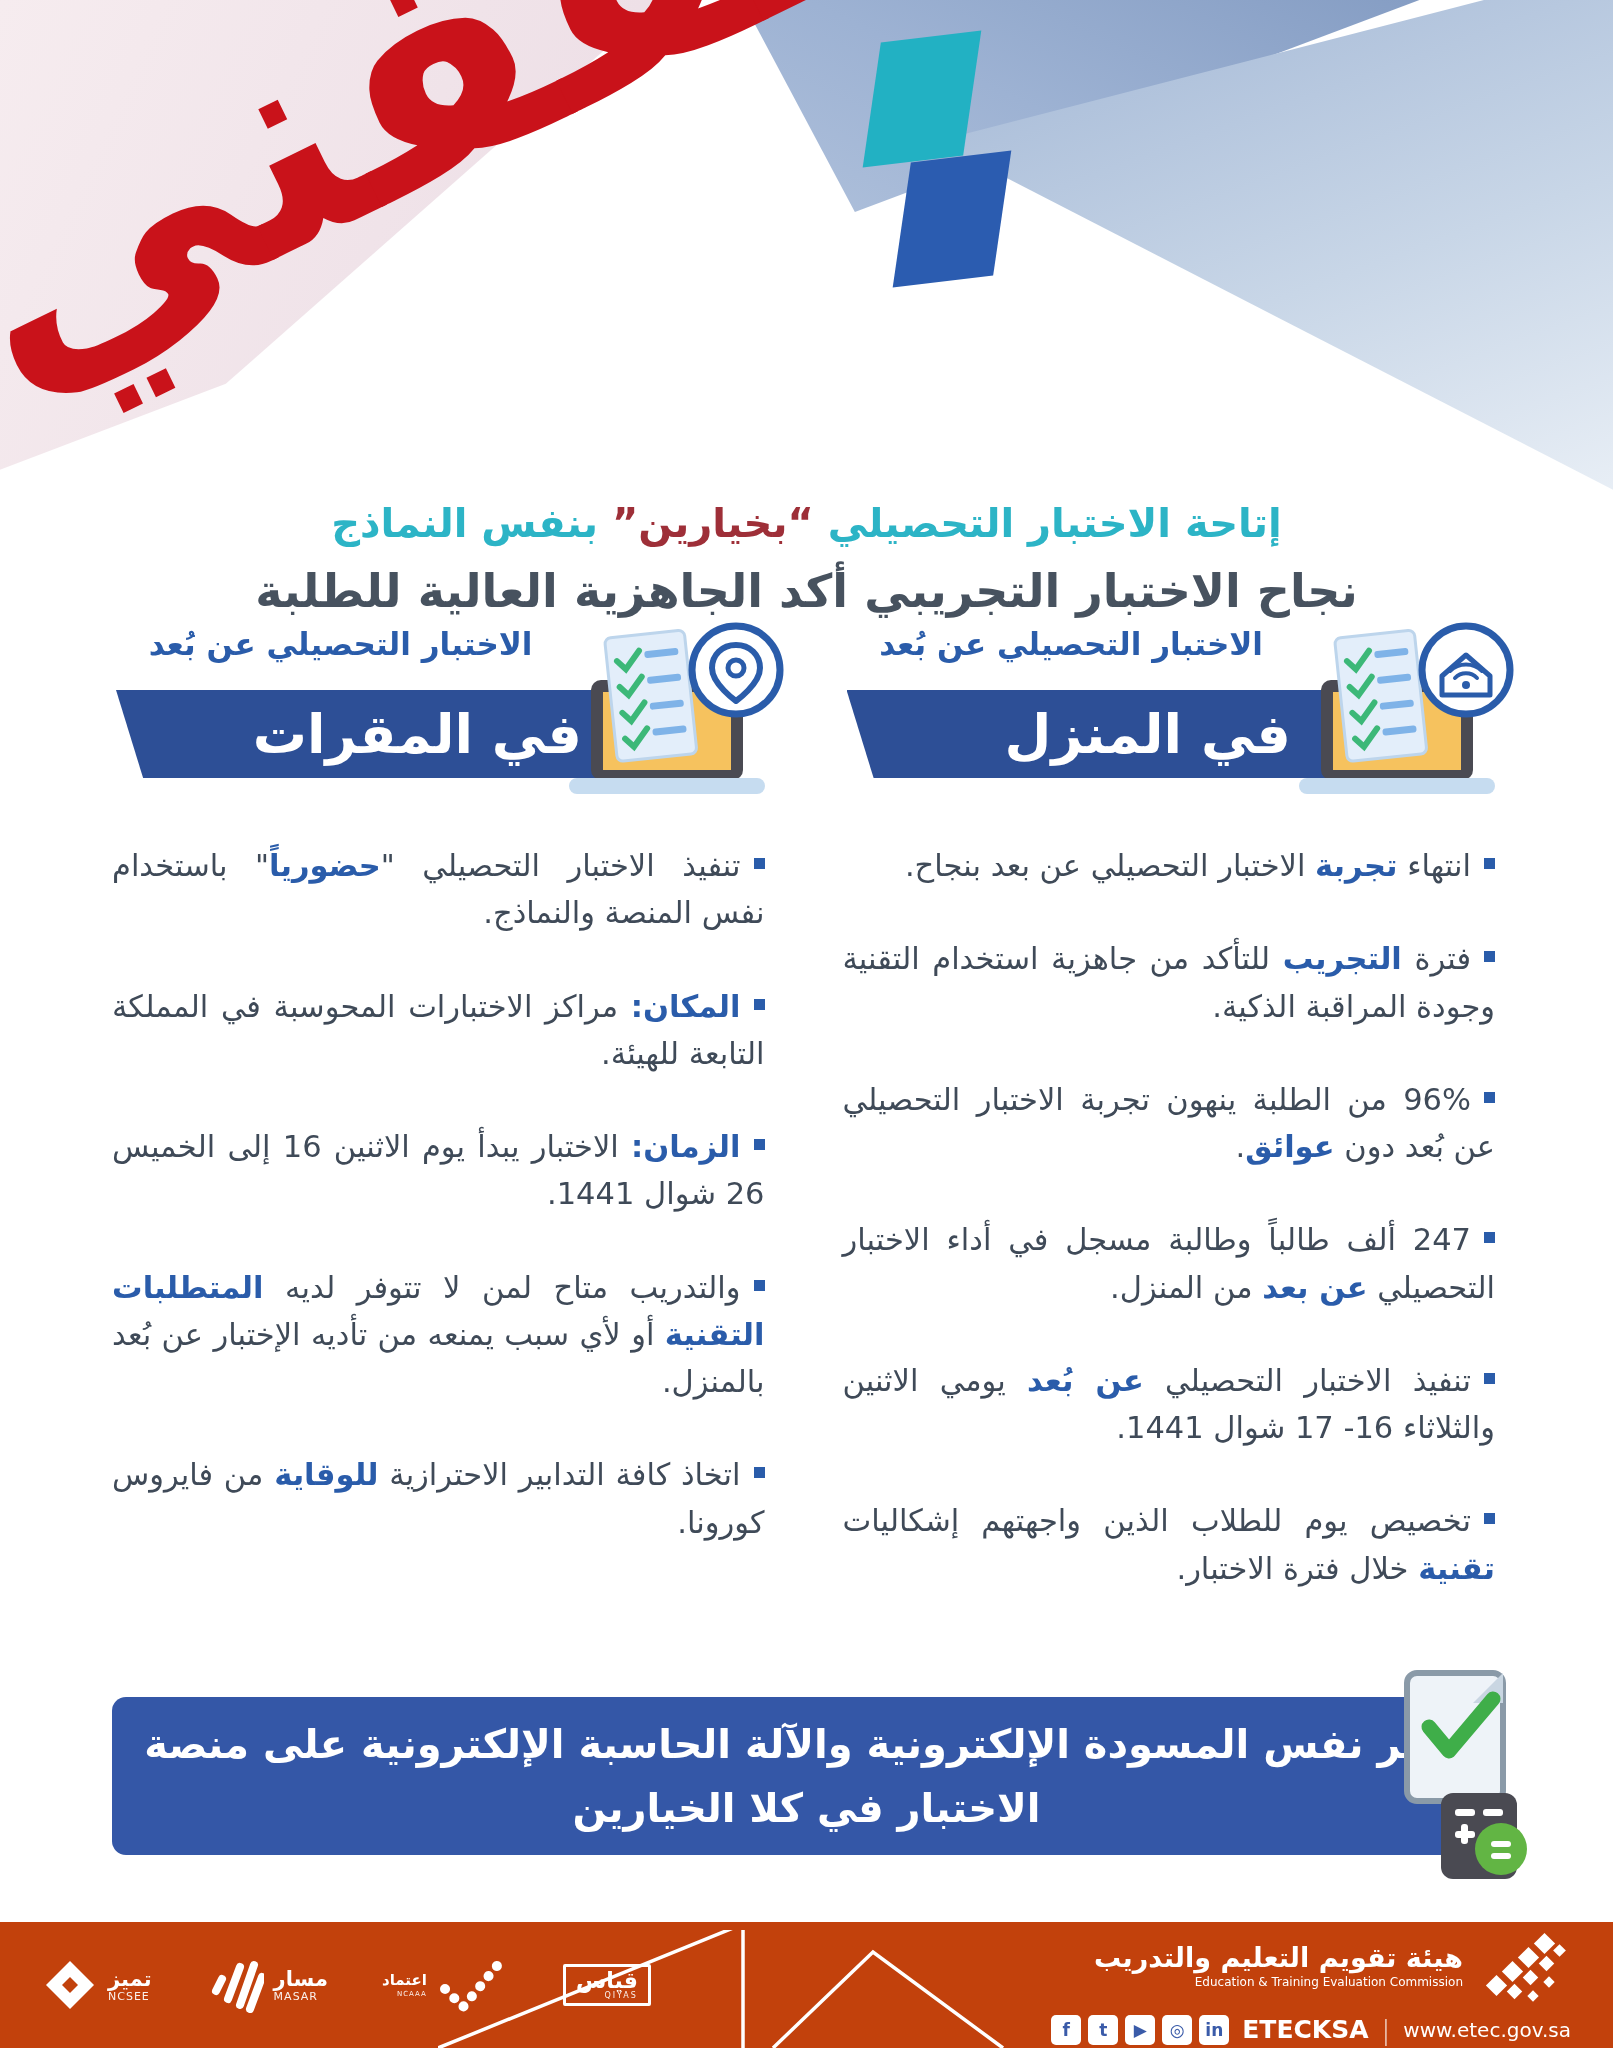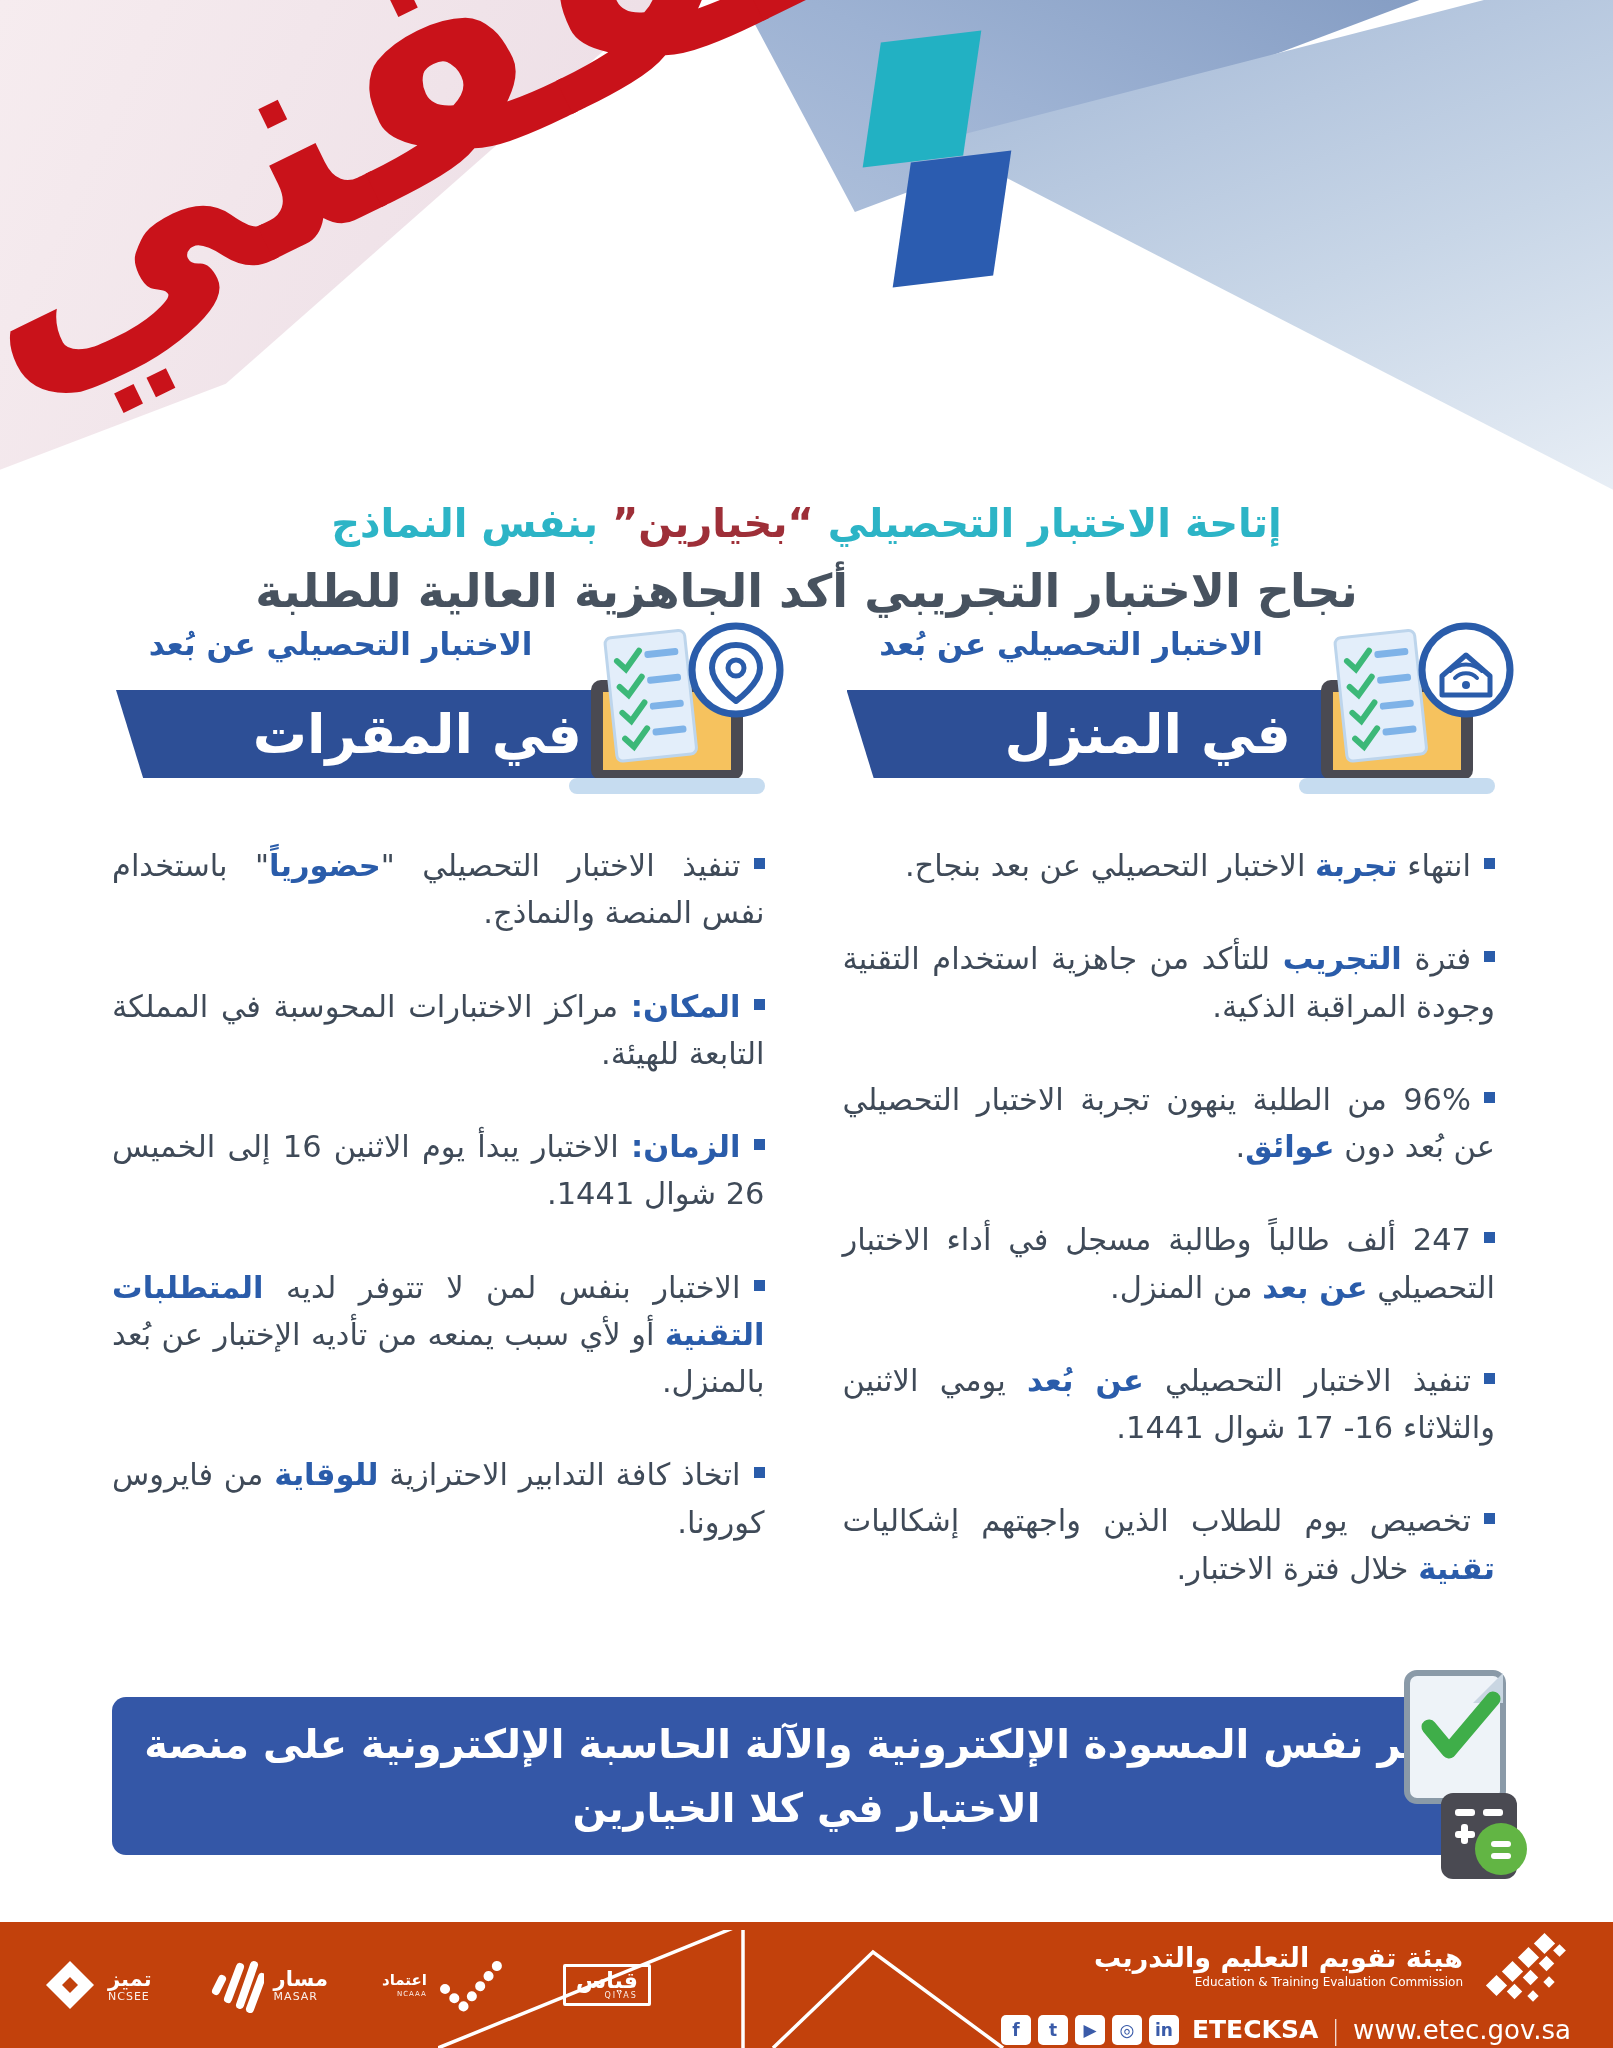--- a/index.html
+++ b/index.html
@@ -49,21 +49,21 @@
   .footer-right{display:flex;flex-direction:column;align-items:flex-end;justify-content:center;z-index:1;}
   .fr-top{display:flex;align-items:center;gap:16px;direction:ltr;}
   .org-names{text-align:right;line-height:1.2;}
   .org-ar{font-size:27px;font-weight:bold;direction:rtl;}
   .org-en{font-size:12px;}
   .fr-bottom{display:flex;align-items:center;gap:13px;margin-top:9px;direction:ltr;}
   .social{display:flex;gap:7px;}
   .sq{width:30px;height:30px;background:#fff;color:#3a5ba9;border-radius:5px;display:flex;align-items:center;justify-content:center;font-weight:bold;font-size:17px;font-family:"DejaVu Sans",sans-serif;}
   .handle{font-size:25px;font-weight:bold;}
   .divider{font-size:26px;font-weight:200;opacity:.85;}
-  .url{font-size:26px;}
+  .url{font-size:20px;}
 </style>
 </head>
 <body>
 
 <div class="page">
 
   <div class="hero">
     <div class="photo-pink"></div>
     <div class="photo-blue-mid"></div>
     <div class="photo-blue-right"></div>
@@ -148,21 +148,21 @@
             <circle cx="187" cy="52" r="44" fill="#fff" stroke="#2a5caa" stroke-width="7"></circle>
             <path d="M187 27 c-14 0 -24 10 -24 23 c0 16 24 33 24 33 s24 -17 24 -33 c0 -13 -10 -23 -24 -23 z" fill="none" stroke="#2a5caa" stroke-width="6" stroke-linejoin="round"></path>
             <circle cx="187" cy="50" r="8" fill="none" stroke="#2a5caa" stroke-width="5"></circle>
           </g>
         </svg>
       </div>
       <ul class="bullets">
           <li><span class="marker"></span><span>تنفيذ الاختبار التحصيلي "</span><span class="b">حضورياً</span><span>" باستخدام نفس المنصة والنماذج.</span></li>
           <li><span class="marker"></span><span class="b">المكان:</span><span> مراكز الاختبارات المحوسبة في المملكة التابعة للهيئة.</span></li>
           <li><span class="marker"></span><span class="b">الزمان:</span><span> الاختبار يبدأ يوم الاثنين 16 إلى الخميس 26 شوال 1441.</span></li>
-          <li><span class="marker"></span><span>الاختبار بنفس لمن لا تتوفر لديه </span><span class="b">المتطلبات التقنية</span><span> أو لأي سبب يمنعه من تأديه الإختبار عن بُعد بالمنزل.</span></li>
+          <li><span class="marker"></span><span>والتدريب متاح لمن لا تتوفر لديه </span><span class="b">المتطلبات التقنية</span><span> أو لأي سبب يمنعه من تأديه الإختبار عن بُعد بالمنزل.</span></li>
           <li><span class="marker"></span><span>اتخاذ كافة التدابير الاحترازية </span><span class="b">للوقاية</span><span> من فايروس كورونا.</span></li>
         </ul>
     </section>
   </div>
 
   <div class="banner">
     <div>توفر نفس المسودة الإلكترونية والآلة الحاسبة الإلكترونية على منصة</div>
     <div>الاختبار في كلا الخيارين</div>
     <svg class="banner-icon" viewBox="0 0 170 222">
       <g>

